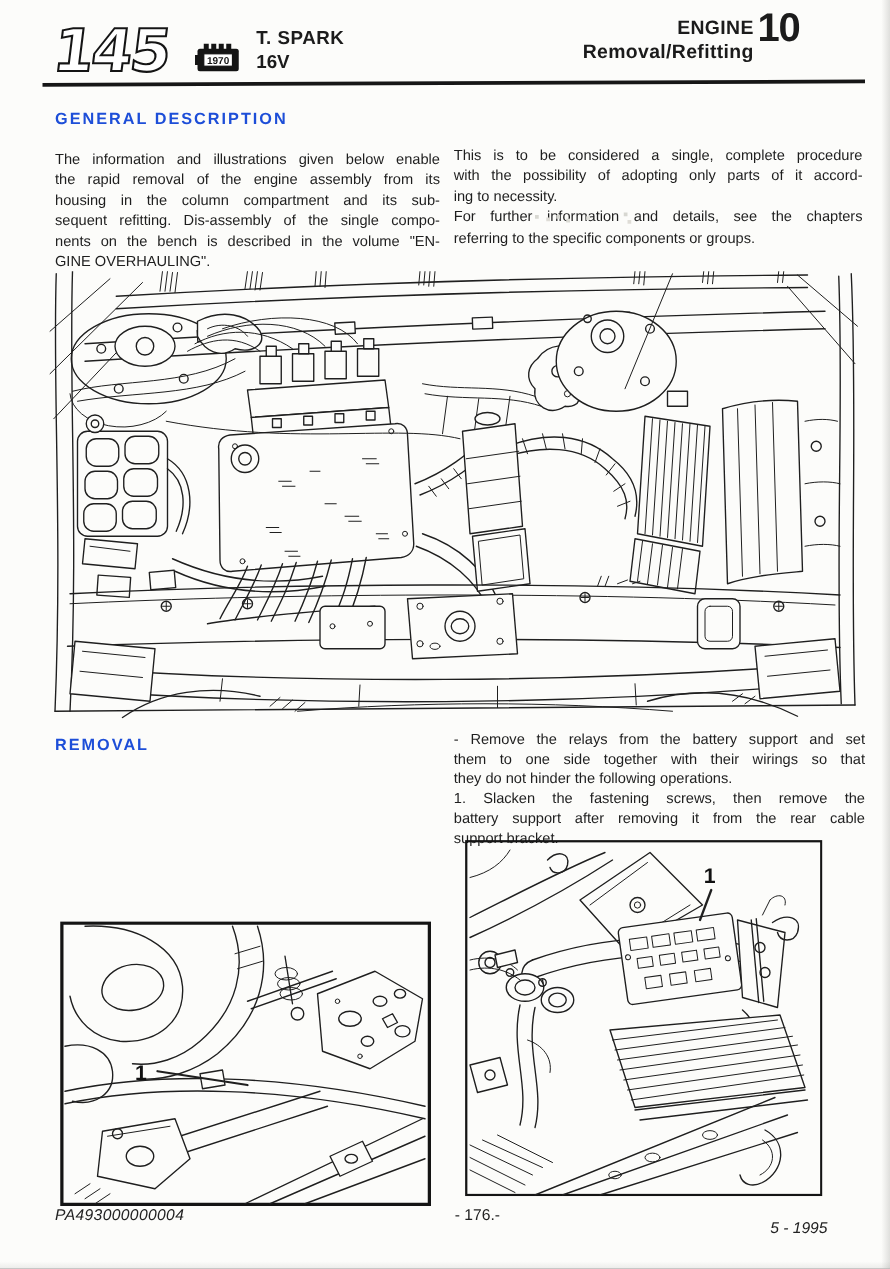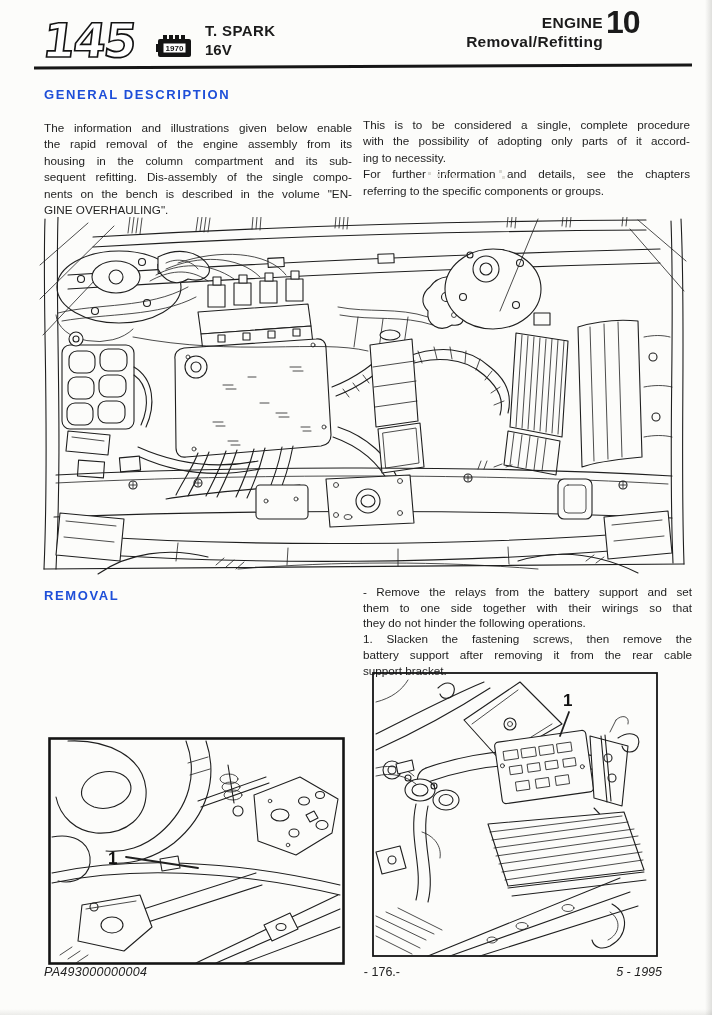--- a/index.html
+++ b/index.html
@@ -27,21 +27,21 @@
   .intro-right{left:363px;top:84px;width:327px;line-height:16.4px;margin-top:33px;}
   .rem-left{left:44px;top:626px;width:311px;line-height:16.6px;}
   .rem-right{left:363px;top:584px;width:329px;line-height:15.7px;}
   .fig{position:absolute;}
   .fig svg{display:block;}
   .smudge{position:absolute;left:428px;top:172px;width:3px;height:3px;background:#d8d8d2;
     box-shadow:9px 2px #dedcd6,17px 0 #d4d4ce,25px 3px #dadad4,41px 1px #e1e1db,71px -2px #d7d7d1,74px 4px #dfddd7;}
   .foot{position:absolute;top:965px;font-size:12.5px;color:#222;}
   .foot.left{left:44px;font-style:italic;letter-spacing:.3px;}
   .foot.center{left:300px;width:100px;text-align:right;}
-  .foot.right{left:598px;width:64px;text-align:right;font-style:italic;}
+  .foot.right{left:598px;width:64px;text-align:right;font-style:italic;margin-top:10px;}
   svg .s{fill:none;stroke:#1f1f1f;stroke-width:1.1;stroke-linecap:round;stroke-linejoin:round;}
   svg .sw{fill:#fcfcfa;stroke:#1f1f1f;stroke-width:1.1;stroke-linejoin:round;}
   svg .thin{stroke-width:.8;}
   svg .thick{stroke-width:1.8;}
   svg .callout{font-family:"Liberation Sans",sans-serif;font-size:17px;font-weight:bold;fill:#111;}
 </style>
 </head>
 <body>
 
 <div class="page">

